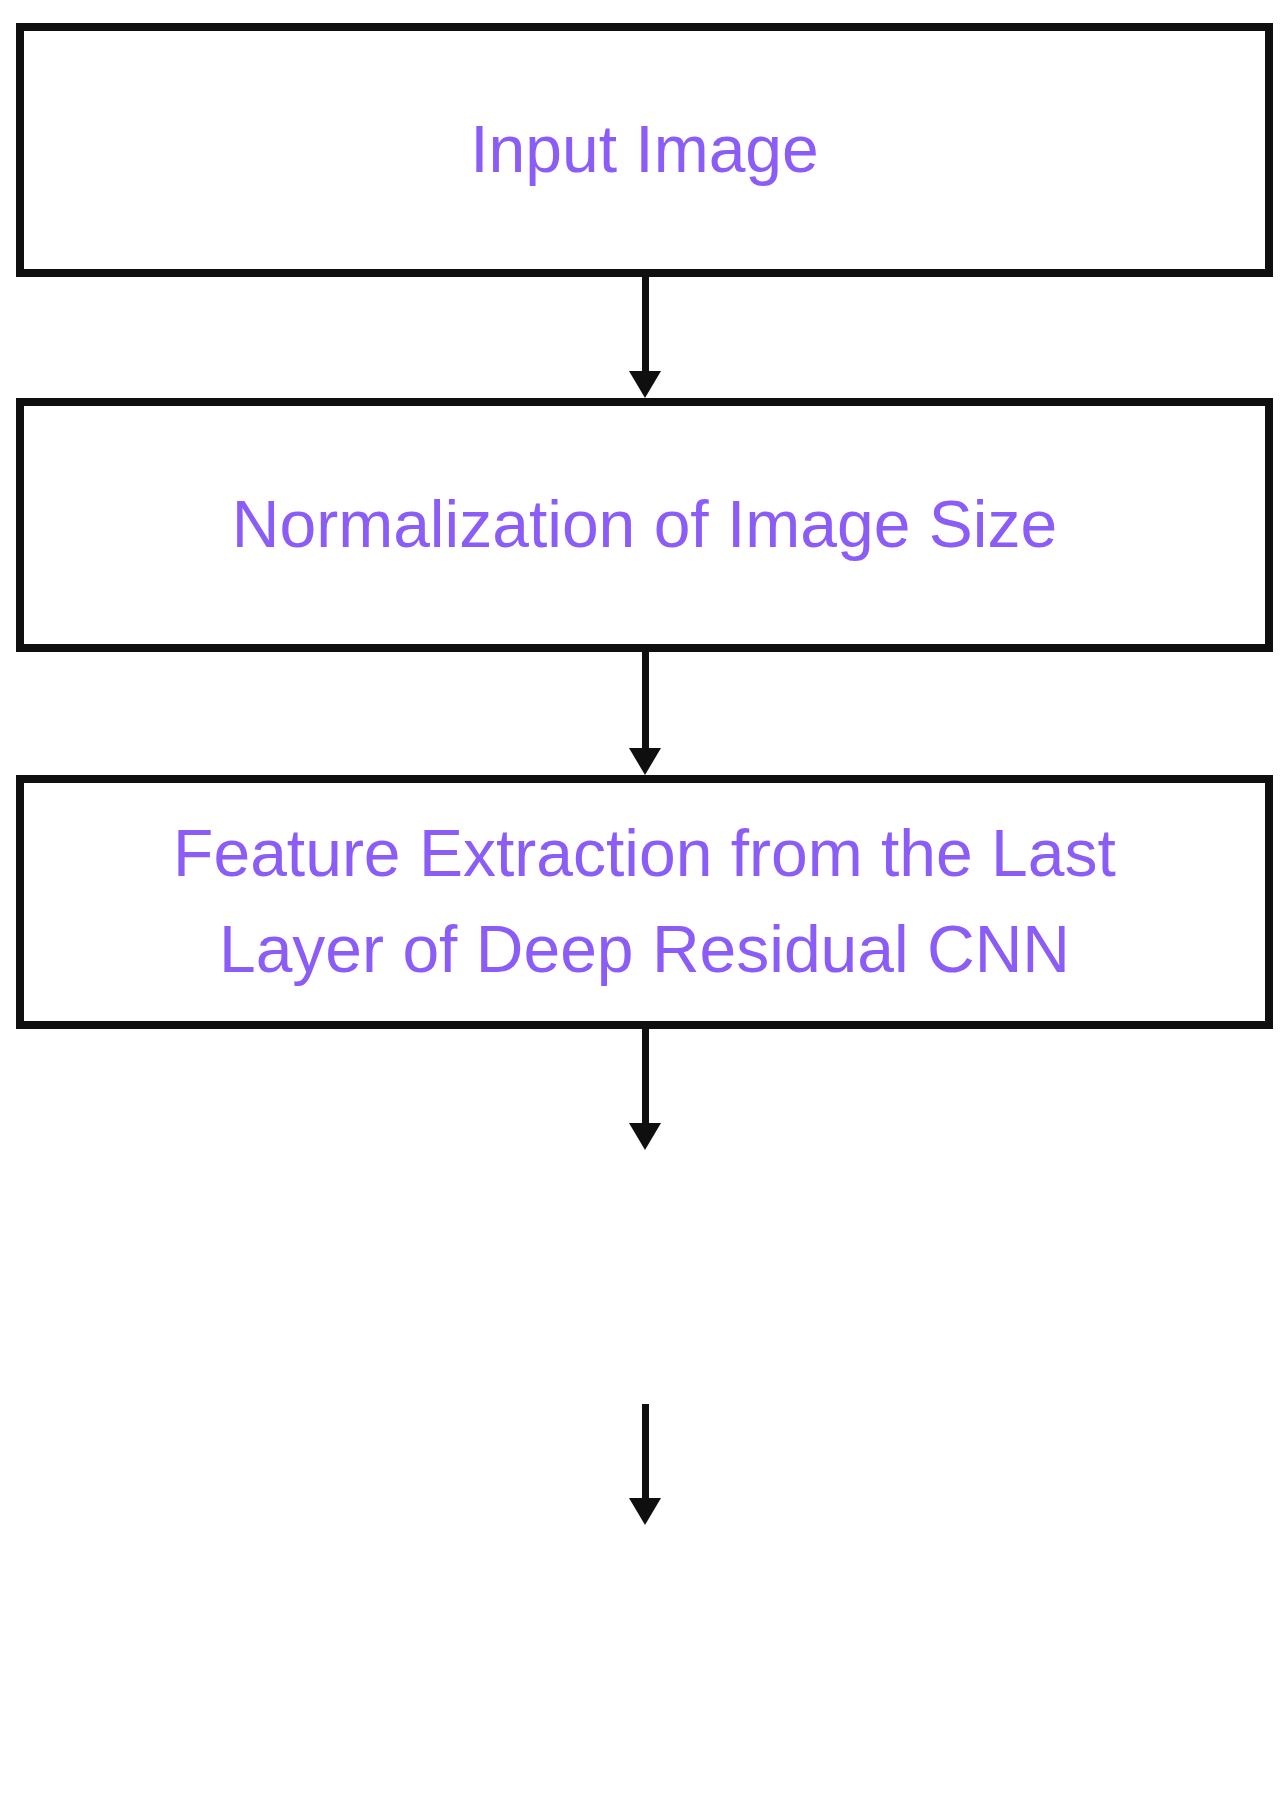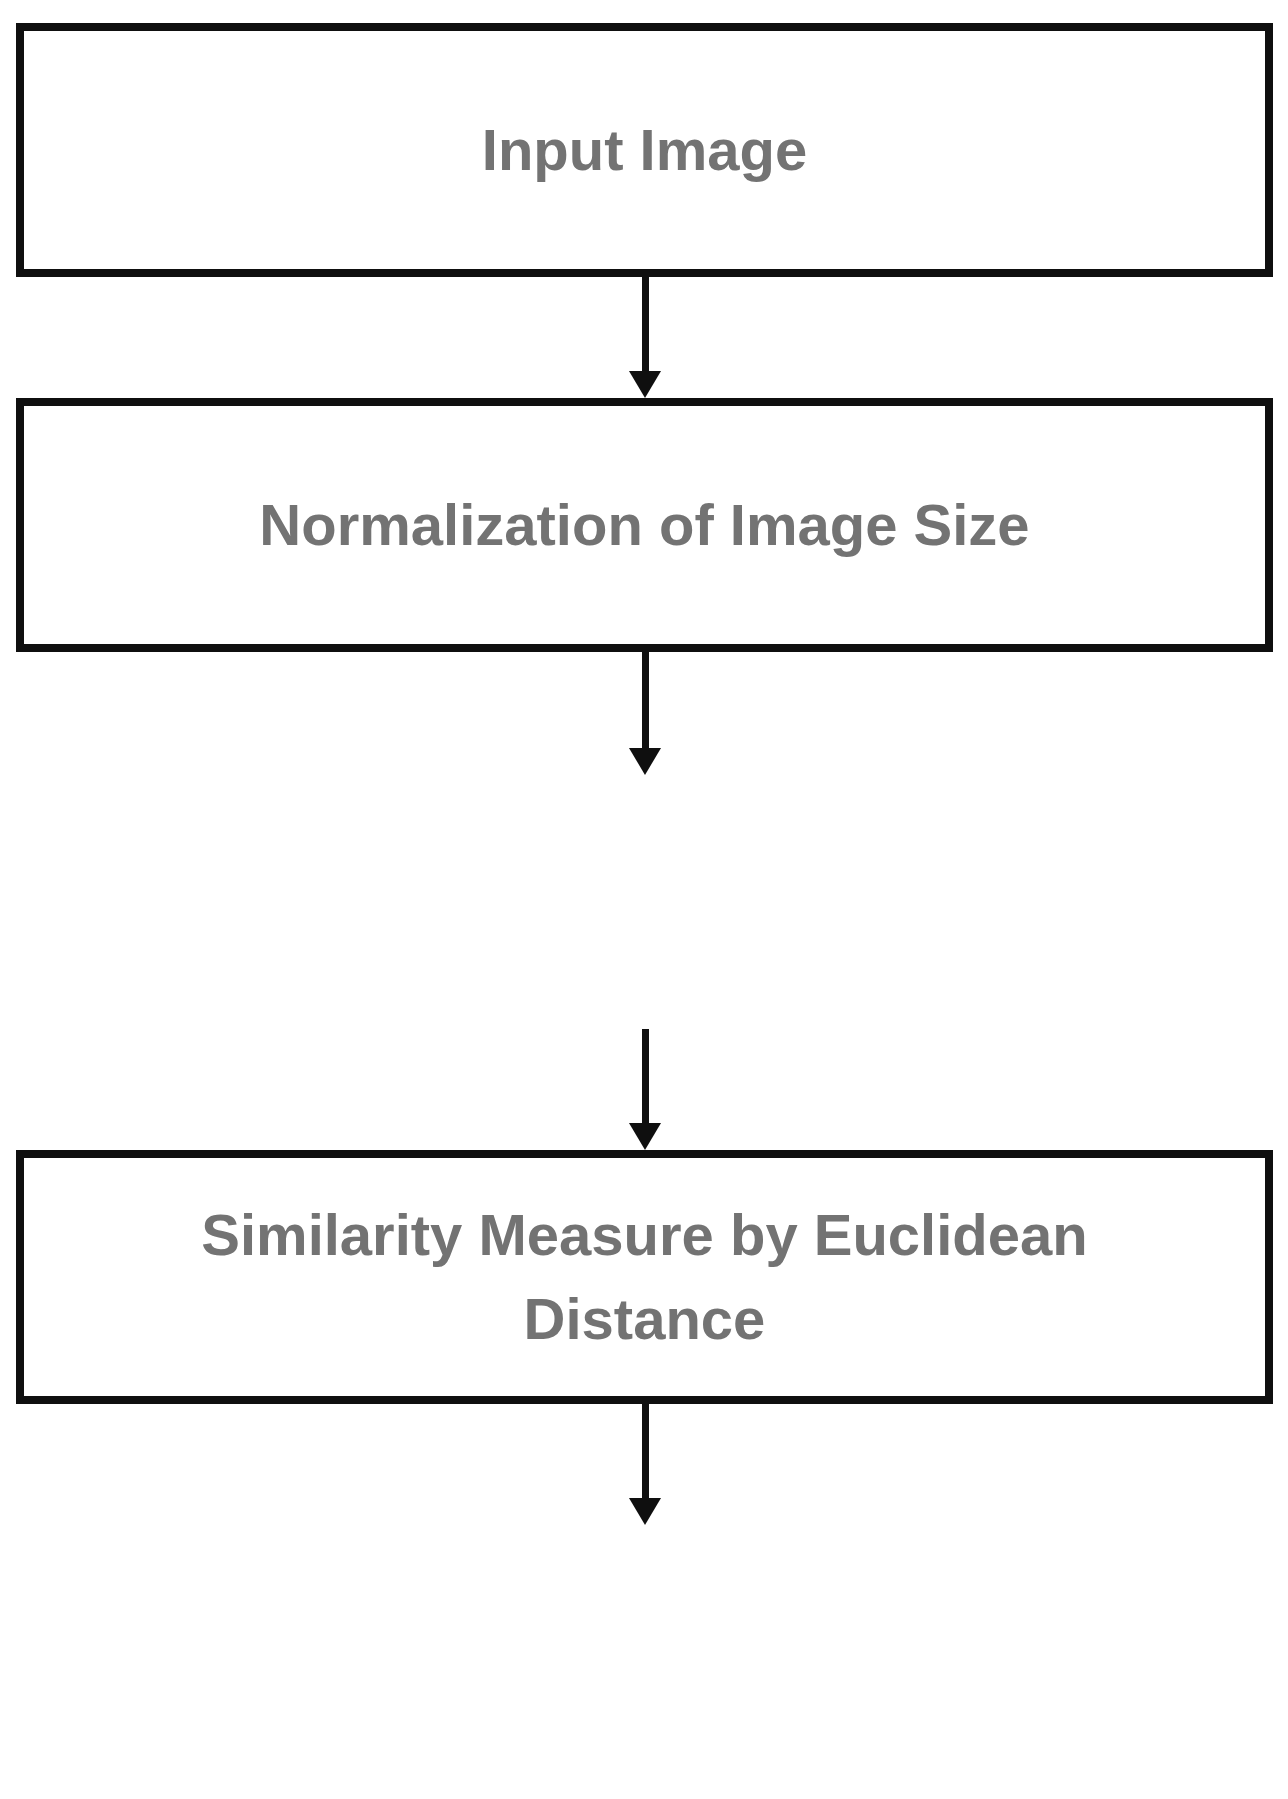--- a/index.html
+++ b/index.html
@@ -24,25 +24,24 @@
     border: 8px solid #0f0f0f;
     background: #ffffff;
     display: flex;
     align-items: center;
     justify-content: center;
     text-align: center;
   }
   .node .label {
     display: block;
     padding: 0 70px;
-    font-size: 58px;
+    font-size: 66px;
     line-height: 1.45;
-    color: #737373;
+    color: #8b5cf6;
     letter-spacing: 0px;
-    font-weight: bold;
   }
   .node-1 { top: 23px; }
   .node-2 { top: 398px; }
   .node-3 { top: 775px; }
   .node-4 { top: 1150px; }
   .node-5 { top: 1525px; }
 
   .arrow {
     position: absolute;
     left: 629px;
@@ -86,29 +85,29 @@
 
   <div class="node node-2">
     <span class="label">Normalization of Image Size</span>
   </div>
 
   <div class="arrow arrow-2">
     <div class="shaft"></div>
     <div class="head"></div>
   </div>
 
+  <div class="node node-3">
+    <span class="label">Feature Extraction from the Last Layer of Deep Residual CNN</span>
+  </div>
 
   <div class="arrow arrow-3">
     <div class="shaft"></div>
     <div class="head"></div>
   </div>
 
-  <div class="node node-4">
-    <span class="label">Similarity Measure by Euclidean Distance</span>
-  </div>
 
   <div class="arrow arrow-4">
     <div class="shaft"></div>
     <div class="head"></div>
   </div>
 
 
 </div>
 
 </body></html>

